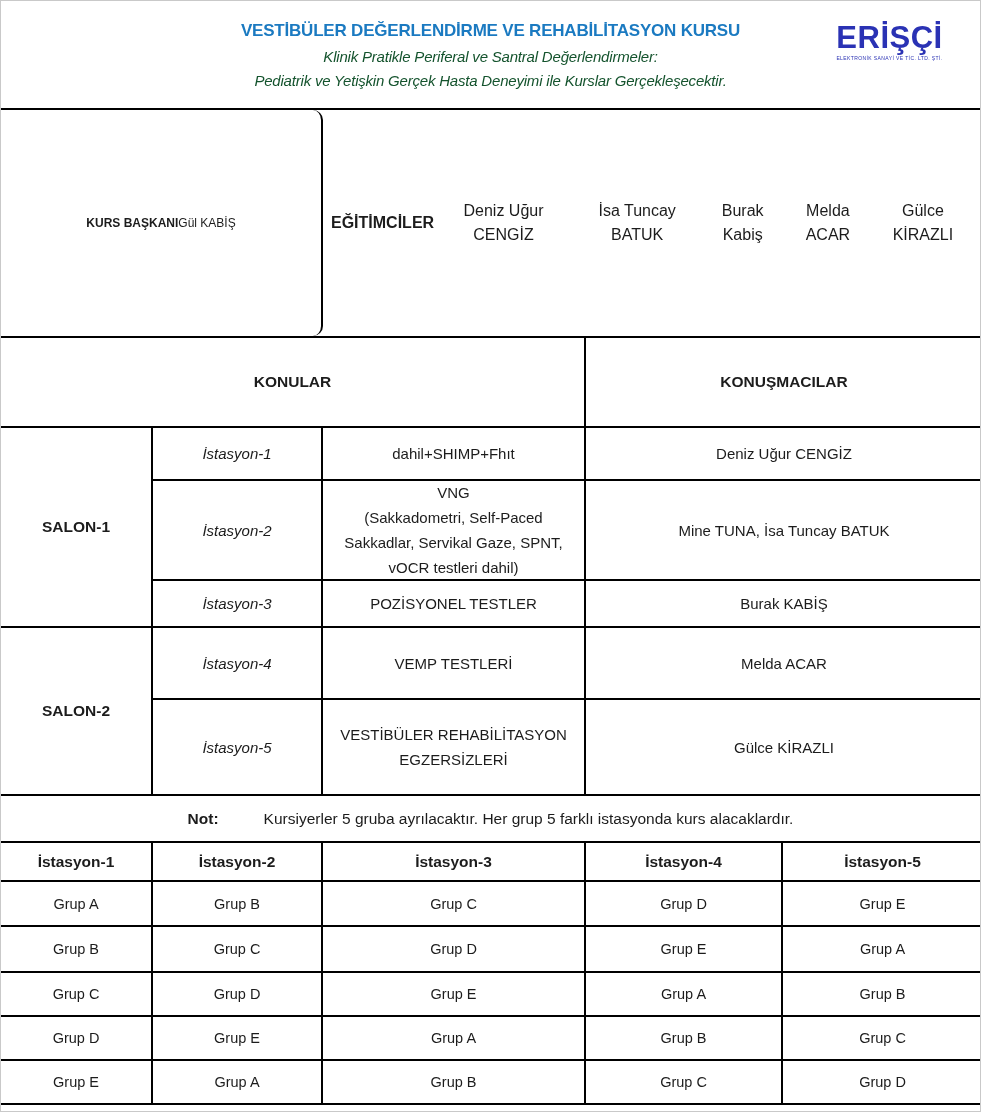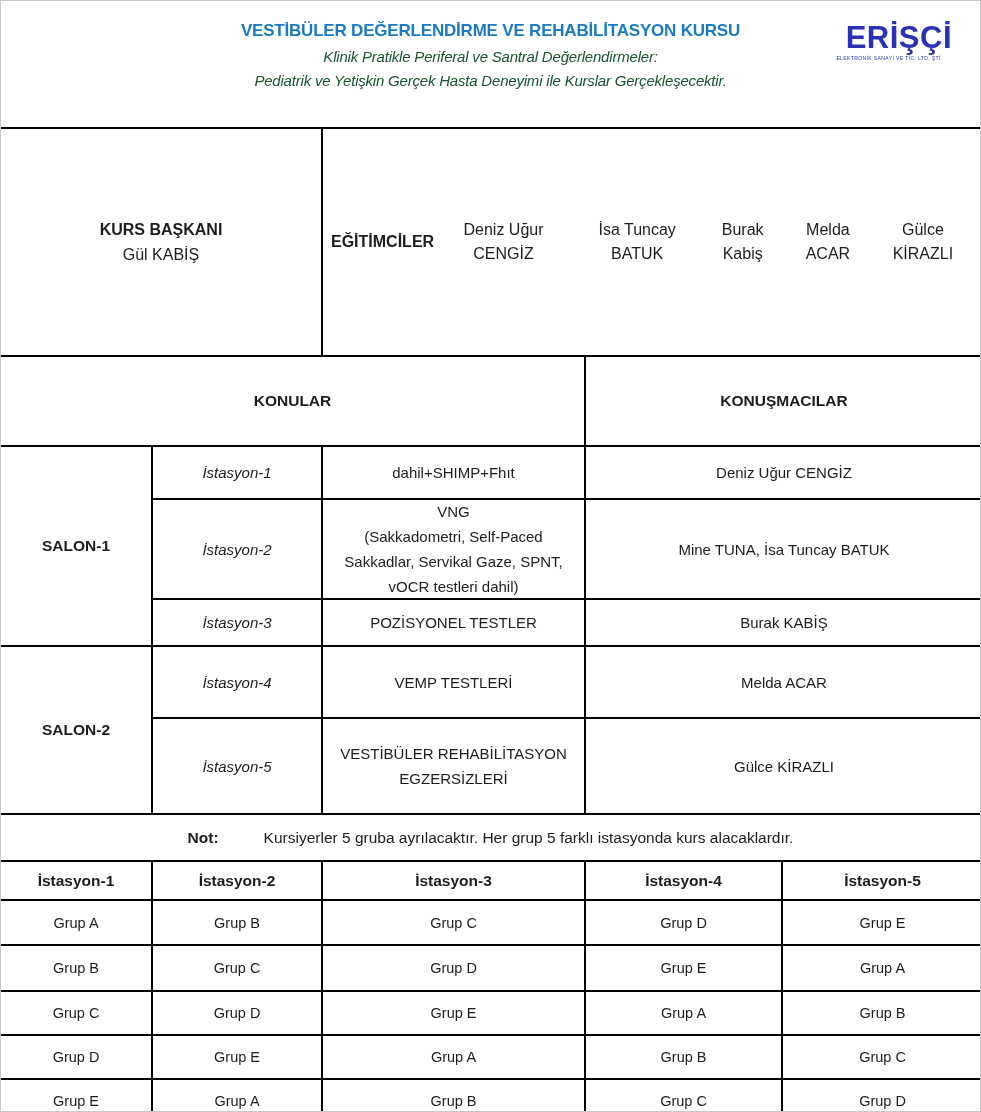--- a/index.html
+++ b/index.html
@@ -4,39 +4,39 @@
 <style>
   * { margin:0; padding:0; box-sizing:border-box; }
   html,body { background:#ffffff; }
   body { font-family:"Liberation Sans", sans-serif; color:#1c1c1c; }
   .page {
     position:relative; width:981px; height:1112px; margin:0 auto;
     background:#fff; border:1px solid #c9c9c9; overflow:hidden;
   }
 
   
-  .header { position:relative; height:126px; }
+  .header { position:relative; height:107px; }
   .header-titles { padding-top:20px; text-align:center; }
   .course-title { color:#1b7ac1; font-size:17px; font-weight:700; letter-spacing:-0.2px; }
   .course-sub { font-style:italic; font-size:15px; margin-top:7px; letter-spacing:-0.2px; color:#14532d; }
   .logo { position:absolute; top:22px; right:28px; width:125px; text-align:center; }
-  .logo-word { color:#2a32b4; font-size:31px; font-weight:700; letter-spacing:0.5px; line-height:30px;text-align:right; }
+  .logo-word { color:#2a32b4; font-size:31px; font-weight:700; letter-spacing:0.5px; line-height:30px; }
   .logo-caption { color:#2a32b4; font-size:5px; letter-spacing:0.4px; margin-top:2px; white-space:nowrap; }
 
   
   .cell { display:flex; align-items:center; justify-content:center; text-align:center;
           border-right:2px solid #000; border-bottom:2px solid #000; padding:2px 8px; }
   .no-right { border-right:none; }
   .no-bottom { border-bottom:none; }
 
   
   .leadership { display:grid; grid-template-columns:322px 659px; height:230px;
                 border-top:2px solid #000; border-bottom:2px solid #000; }
   .leadership .cell { border-bottom:none; }
-  .chair-cell { flex-direction:column; font-size:16px; line-height:25px; }
+  .chair-cell { flex-direction:row; font-size:12px; line-height:25px;border-radius:10px; }
   .instructors-cell { flex-direction:row; font-size:16px; line-height:24px; }
   .b { font-weight:700; }
 
   
   .schedule { display:grid; grid-template-columns:152px 170px 263px 396px;
               grid-template-rows:90px 53px 100px 47px 72px 94px;
               border-bottom:2px solid #000; font-size:15px; }
   .schedule .head { font-weight:700; font-size:15.5px; }
   .station { font-style:italic; }
   .salon { font-weight:700; font-size:15.5px; }

